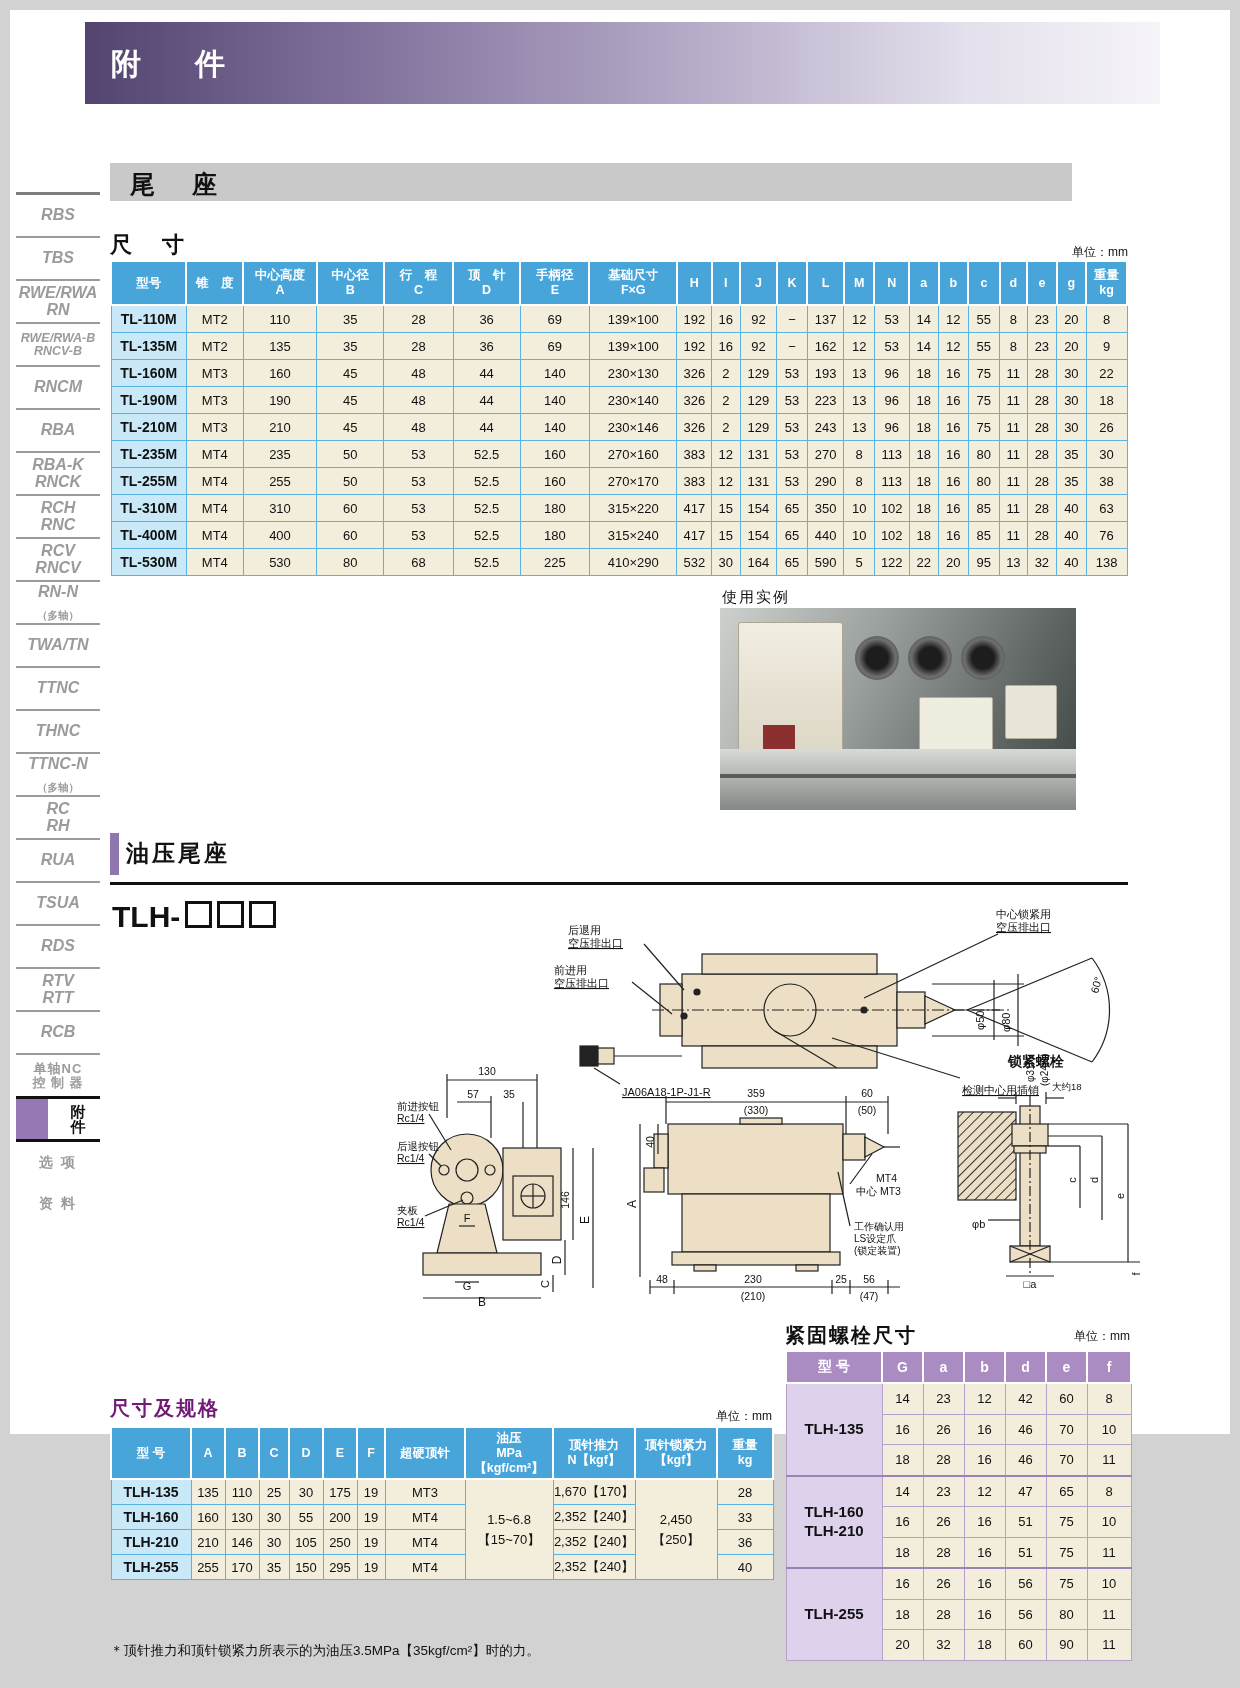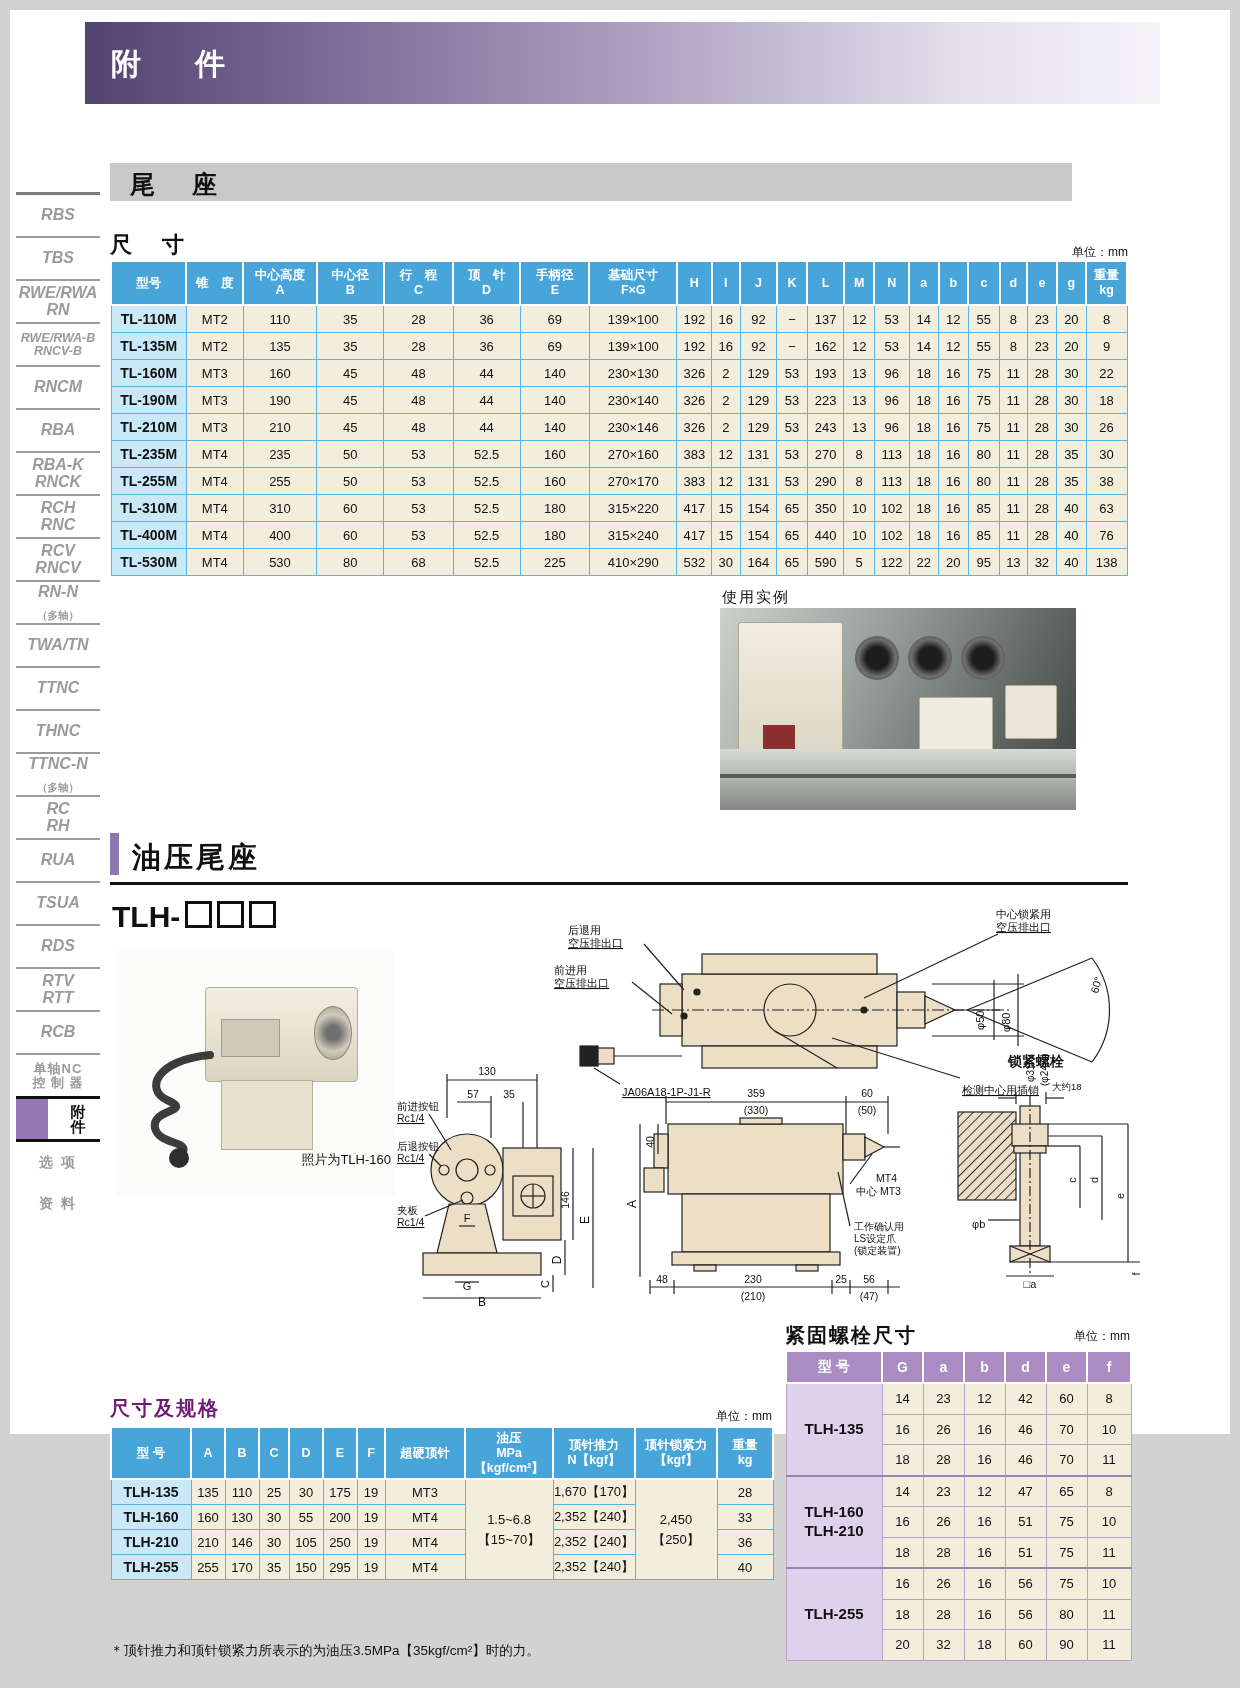--- a/index.html
+++ b/index.html
@@ -52,21 +52,21 @@
 
   
   .bolt-table{table-layout:fixed;width:345px;}
   .bolt-table th{background:#ab8cc2;color:#fff;border:2px solid #fff;font-size:14px;font-weight:bold;height:28px;}
   .bolt-table td{background:#f3eddc;border:1.5px solid #b6a1cb;font-size:13px;color:#111;text-align:center;height:27.5px;}
   .bolt-table td.model{background:#ded1ec;font-weight:bold;font-size:15px;white-space:pre-line;line-height:1.25;}
   .bolt-table tr.group-start td{border-top:2.5px solid #9b82b5;}
 
   
   .purple-bar{left:100px;top:823px;width:9px;height:42px;background:#8e76ae;}
-  .h-hyd{left:122px;top:828px;font-size:29px;font-weight:bold;letter-spacing:3px;color:#111;}
+  .h-hyd{left:116px;top:828px;font-size:23px;font-weight:bold;letter-spacing:3px;color:#111;}
   .hr-black{left:100px;top:872px;width:1018px;height:3px;background:#111;}
   .tlh-title{left:102px;top:890px;font-size:30px;font-weight:bold;color:#111;}
   .tlh-title .box{display:inline-block;width:21px;height:21px;border:3px solid #111;margin-left:5px;vertical-align:-1px;}
 
   .note{font-size:13px;color:#111;line-height:1.75;}
   .note .l2{margin-left:27px;}
   .footnote{left:100px;top:1632px;font-size:13.5px;color:#111;}
   .h-spec{left:100px;top:1385px;font-size:20px;font-weight:bold;letter-spacing:2px;color:#701a75;}
   .h-bolt{left:775px;top:1312px;font-size:20px;font-weight:bold;letter-spacing:2px;color:#111;}
   .usage-label{left:712px;top:578px;font-size:15px;letter-spacing:2px;color:#111;}
@@ -516,32 +516,20 @@
   </div>
 
   <div class="abs purple-bar"></div>
   <div class="abs h-hyd">油压尾座</div>
   <div class="abs hr-black"></div>
 
   <div class="abs tlh-title">
     <span>TLH-</span><span class="box"></span><span class="box"></span><span class="box"></span>
   </div>
 
-  <div class="abs photo-product">
-    <div class="pp-body">
-      <div class="pp-plate"></div>
-      <div class="pp-face"></div>
-    </div>
-    <div class="pp-base"></div>
-    <svg width="280" height="245" style="position:absolute;left:0;top:0">
-      <path d="M 95 105 C 40 110 30 140 52 150 C 80 162 36 158 40 178 C 44 196 78 190 66 205" fill="none" stroke="#3c3c3c" stroke-width="8" stroke-linecap="round"></path>
-      <circle cx="64" cy="208" r="10" fill="#2e2e2e"></circle>
-    </svg>
-    <div class="pp-caption">照片为TLH-160</div>
-  </div>
 
   <svg class="abs" style="left:522px;top:886px" width="628" height="208" viewBox="0 0 628 208">
     <g stroke="#222" fill="none" stroke-width="1.2">
       <rect x="150" y="78" width="215" height="72" fill="#ecdfc5"></rect>
       <rect x="170" y="58" width="175" height="20" fill="#ecdfc5"></rect>
       <rect x="170" y="150" width="175" height="22" fill="#ecdfc5"></rect>
       <rect x="128" y="88" width="22" height="52" fill="#ecdfc5"></rect>
       <circle cx="258" cy="114" r="26"></circle>
       <line x1="243" y1="135" x2="305" y2="172"></line>
       <rect x="365" y="96" width="28" height="36" fill="#ecdfc5"></rect>

